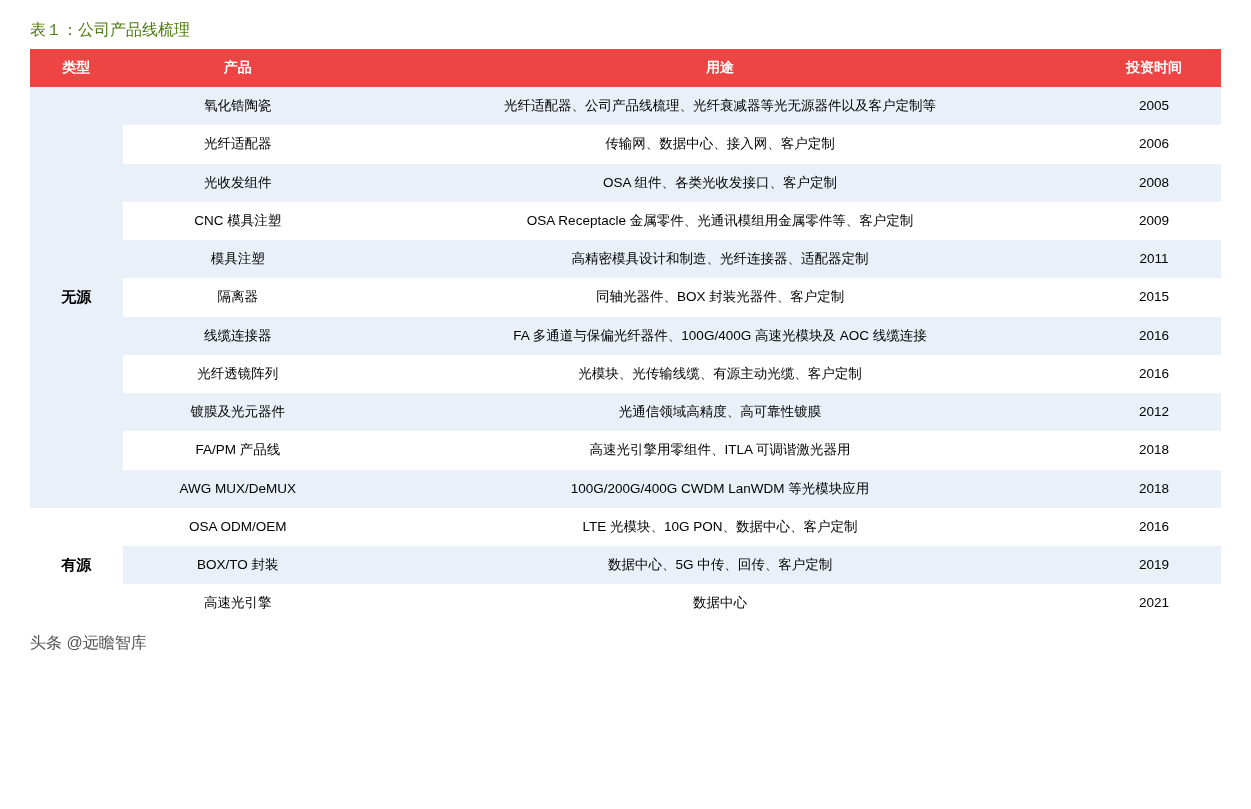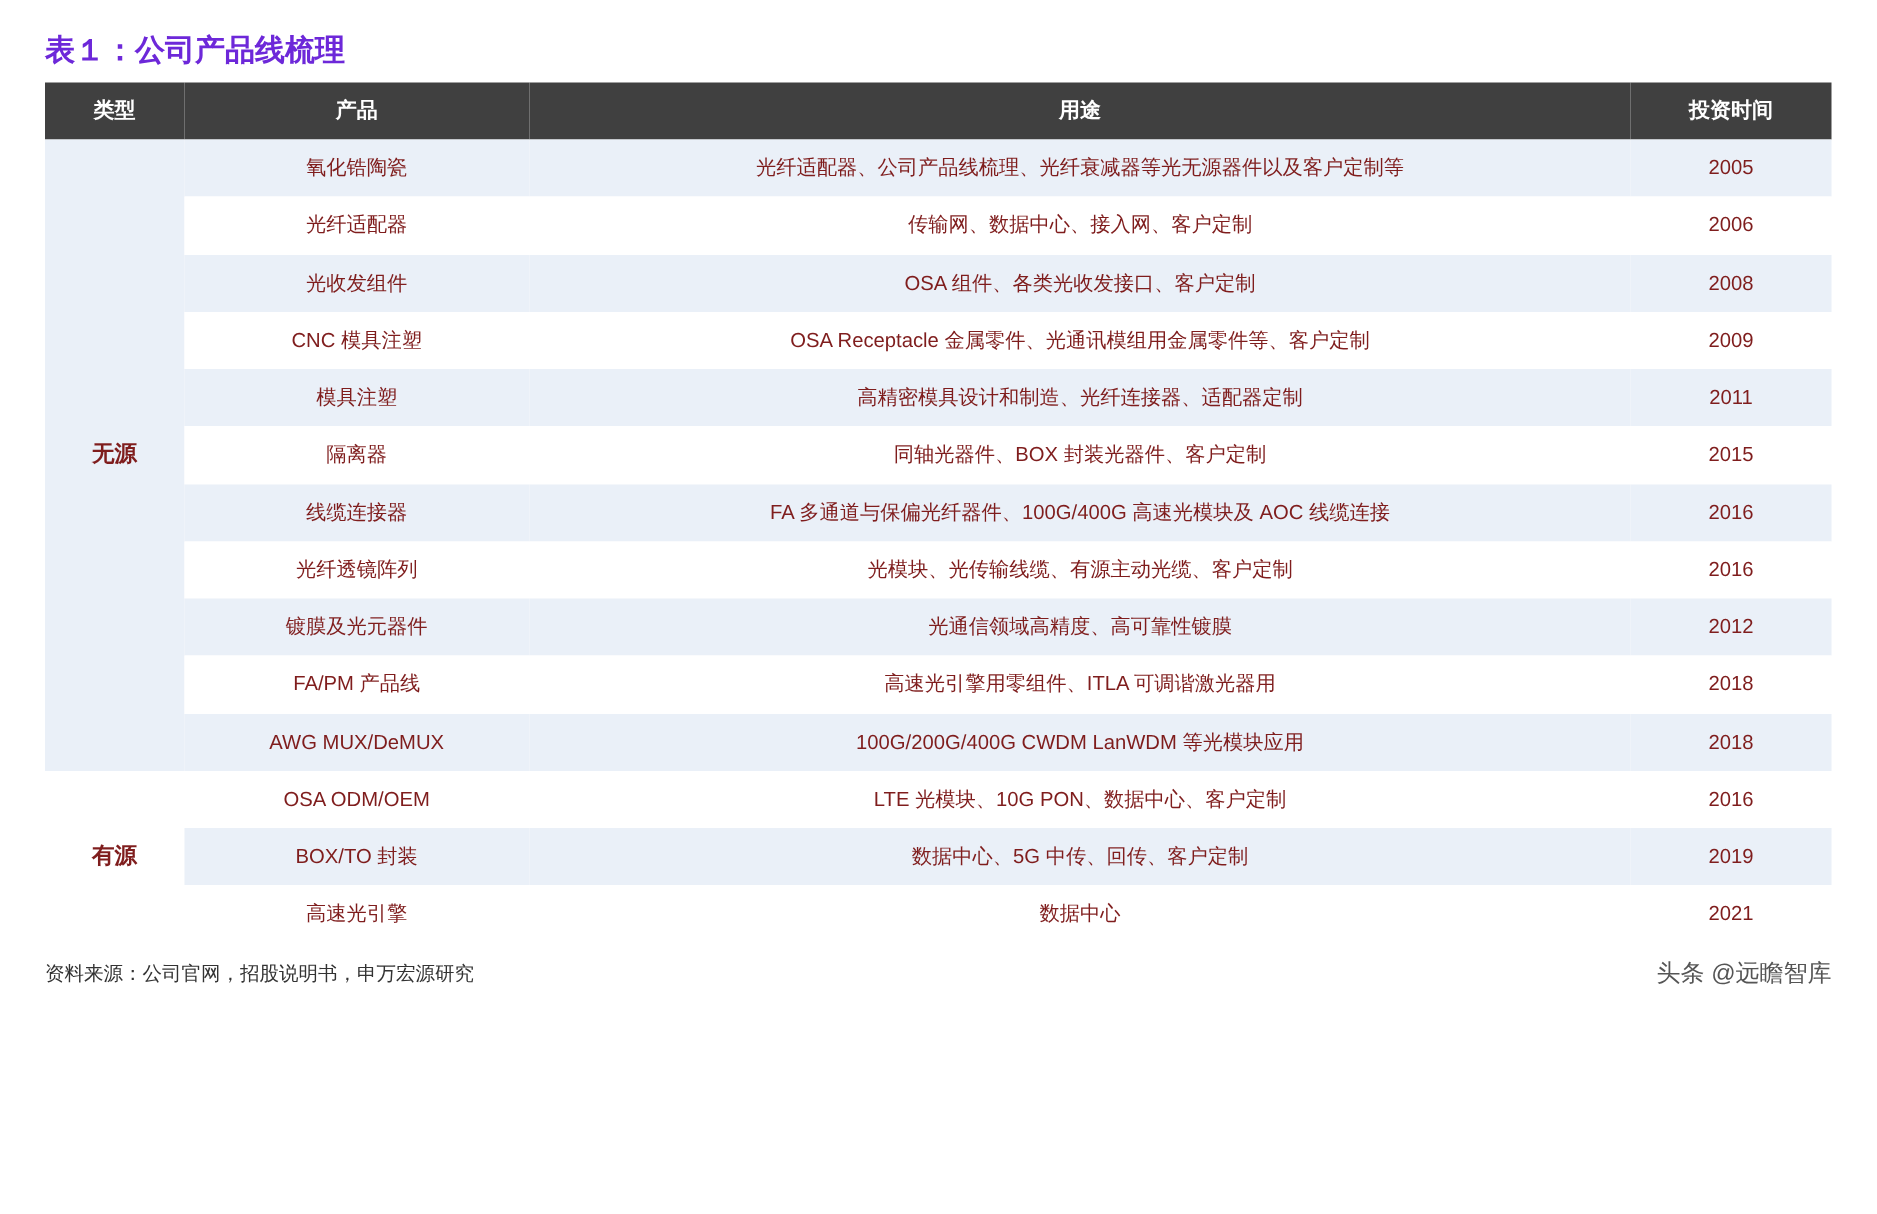--- a/index.html
+++ b/index.html
@@ -5,50 +5,50 @@
     * { margin: 0; padding: 0; box-sizing: border-box; }
     body {
       font-family: "SimSun", "宋体", "Microsoft YaHei", "微软雅黑", sans-serif;
       background: #fff;
       width: 1251px;
       min-height: 809px;
       padding: 20px 30px;
       font-size: 14px;
     }
     .title {
-      font-size: 20px;
-      font-weight: bold;
-      color: #6d28d9;
+      font-size: 16px;
+      font-weight: normal;
+      color: #4d7c0f;
       margin-bottom: 8px;
     }
     table {
       width: 100%;
       border-collapse: collapse;
       font-size: 13.5px;
     }
     thead tr {
-      background-color: #404040;
+      background-color: #ef4444;
       color: #fff;
     }
     thead th {
       padding: 10px 14px;
       text-align: center;
       font-weight: bold;
       font-size: 14px;
     }
     tbody tr:nth-child(odd) {
       background-color: #eaf0f8;
     }
     tbody tr:nth-child(even) {
       background-color: #ffffff;
     }
     tbody td {
       padding: 9px 14px;
       text-align: center;
-      color: #7f1d1d;
+      color: #000000;
       line-height: 1.5;
     }
     tbody td.type-cell {
       font-weight: bold;
       font-size: 15px;
       text-align: center;
     }
     tbody td.product-cell {
       white-space: nowrap;
     }
@@ -149,15 +149,14 @@
       </tr>
       <tr>
         <td class="product-cell">高速光引擎</td>
         <td>数据中心</td>
         <td>2021</td>
       </tr>
     </tbody>
 </table>
 
 <div class="footer">
-  <span>资料来源：公司官网，招股说明书，申万宏源研究</span>
   <span class="footer-brand">头条 @远瞻智库</span>
 </div>
 
 </body></html>

